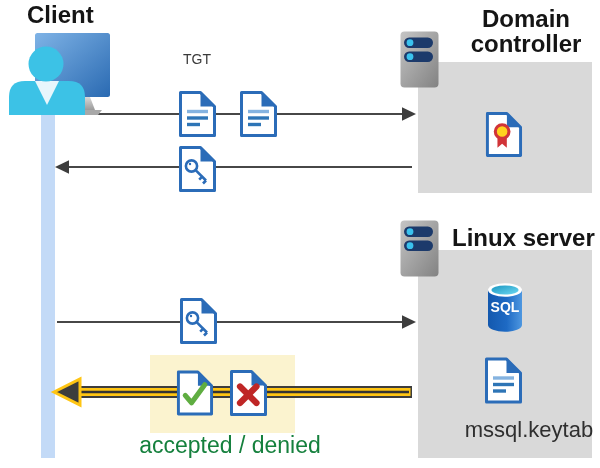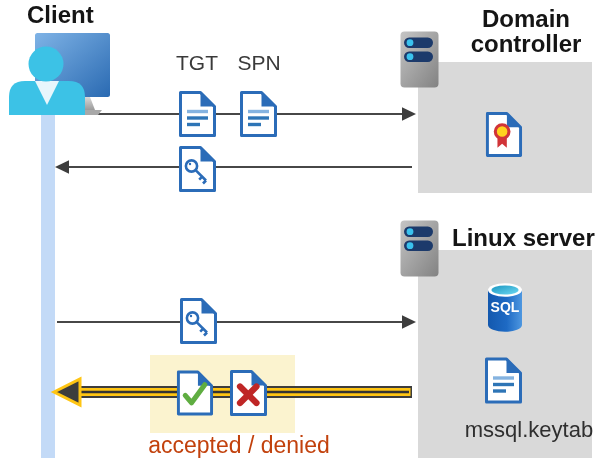--- a/index.html
+++ b/index.html
@@ -2,21 +2,21 @@
 <html><head>
 <meta charset="utf-8">
 <style>
   html,body{margin:0;padding:0;background:#fff;}
   #stage{
     position:relative;width:600px;height:468px;background:#ffffff;overflow:hidden;
     font-family:"Liberation Sans","DejaVu Sans",sans-serif;
   }
   .abs{position:absolute;}
   .heading{font-size:24px;font-weight:bold;color:#151515;line-height:25px;}
-  .body-text{font-size:21px;color:#3a3a3a;}
+  .body-text{font-size:14px;color:#3a3a3a;}
   .graybox{background:#d9d9d9;z-index:0;}
   .highlight{background:#fbf3cf;z-index:0;}
   .lifeline{background:#c3daf7;z-index:0;}
   .icon{z-index:2;}
   .lbl{z-index:3;}
   .overlay{position:absolute;left:0;top:0;z-index:1;pointer-events:none;}
   .center{text-align:center;}
   svg text{font-family:"Liberation Sans","DejaVu Sans",sans-serif;}
 </style>
 </head>
@@ -132,21 +132,20 @@
     <text x="18" y="30" text-anchor="middle" font-size="14" font-weight="bold" fill="#ffffff">SQL</text>
   </svg>
 
   <svg class="abs icon" style="left:483px;top:356px;" width="40" height="49" viewBox="0 0 40 48">
     <use href="#sym-page"></use>
       <use href="#sym-doclines"></use>
   </svg>
   <div class="abs body-text lbl center" style="left:418px;top:417px;width:174px;font-size:22px;color:#2f2f2f;padding-left:24px;">mssql.keytab</div>
 
   <div class="abs body-text lbl center" style="left:172px;top:51px;width:50px;">TGT</div>
-  <div class="abs body-text lbl center" style="left:233px;top:51px;width:52px;">SPN</div>
   <svg class="abs icon" style="left:177px;top:90px;" width="40" height="48" viewBox="0 0 40 48">
     <use href="#sym-page"></use>
       <use href="#sym-doclines"></use>
   </svg>
   <svg class="abs icon" style="left:238px;top:90px;" width="40" height="48" viewBox="0 0 40 48">
     <use href="#sym-page"></use>
       <use href="#sym-doclines"></use>
   </svg>
 
   <svg class="abs icon" style="left:177px;top:145px;" width="40" height="48" viewBox="0 0 40 48">
@@ -163,15 +162,15 @@
     <use href="#sym-page"></use>
     <path d="M10.5,26.5 L17,34 L30.5,15.5" fill="none" stroke="#5fad41" stroke-width="5.2" stroke-linecap="round" stroke-linejoin="round"></path>
   </svg>
   <svg class="abs icon" style="left:228px;top:369px;" width="40" height="48" viewBox="0 0 40 48">
     <use href="#sym-page"></use>
     <g stroke="#bf2626" stroke-width="6.2" stroke-linecap="round">
       <line x1="12" y1="17.5" x2="28.5" y2="34"></line>
       <line x1="28.5" y1="17.5" x2="12" y2="34"></line>
     </g>
   </svg>
-  <div class="abs body-text lbl center" style="left:119px;top:432px;width:240px;font-size:23px;color:#c2410c;">accepted / denied</div>
+  <div class="abs body-text lbl center" style="left:110px;top:432px;width:240px;font-size:23px;color:#15803d;">accepted / denied</div>
 
 </div>
 
 </body></html>

